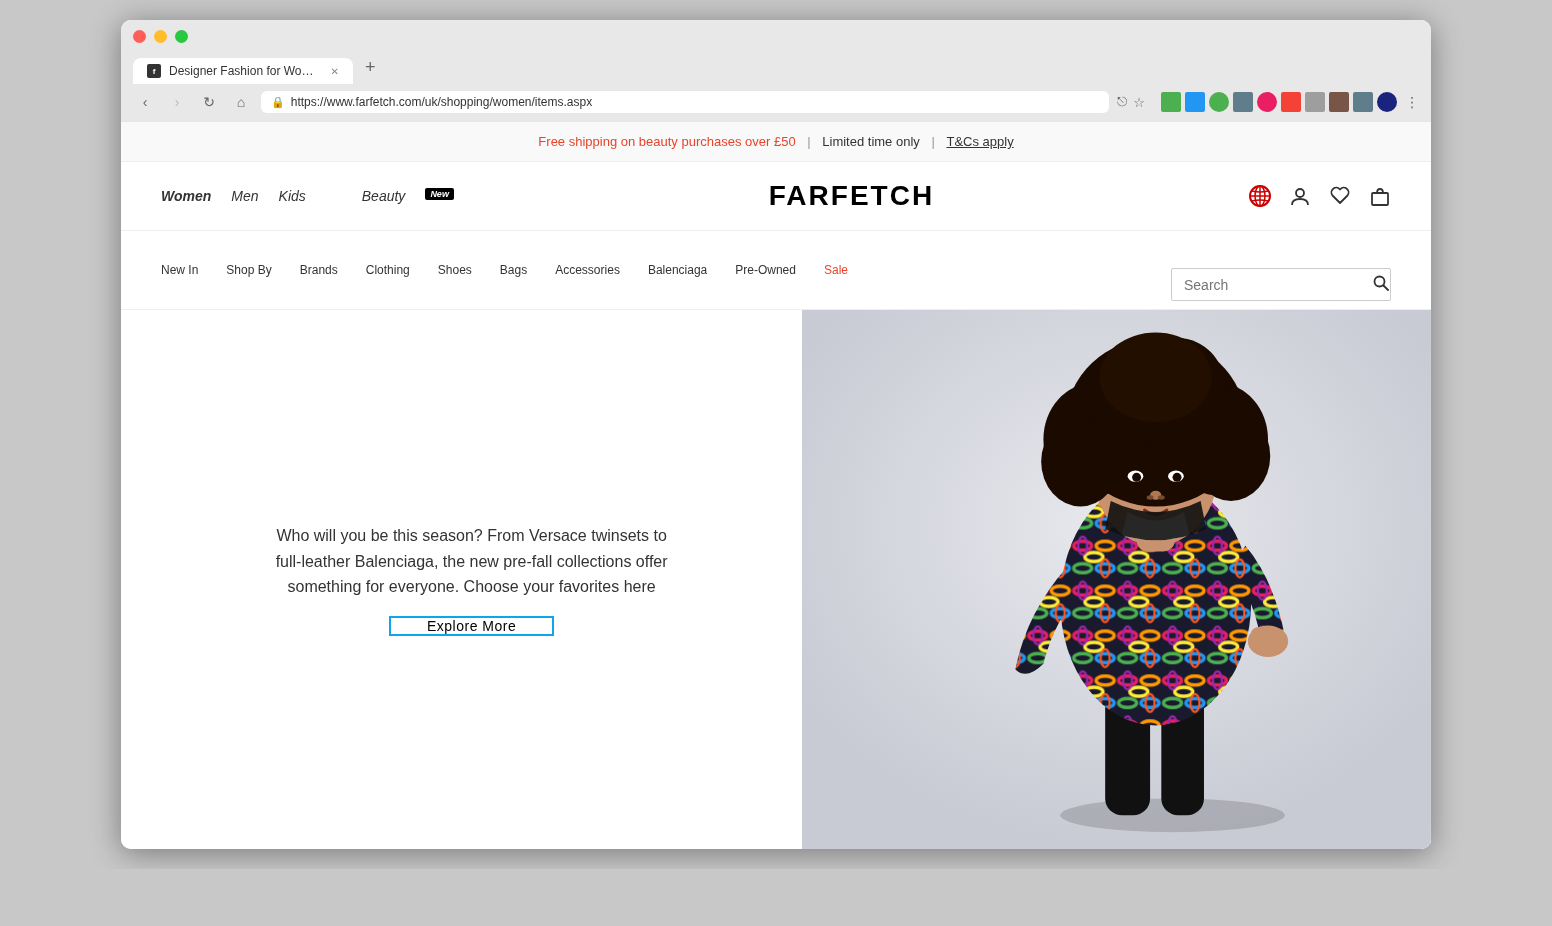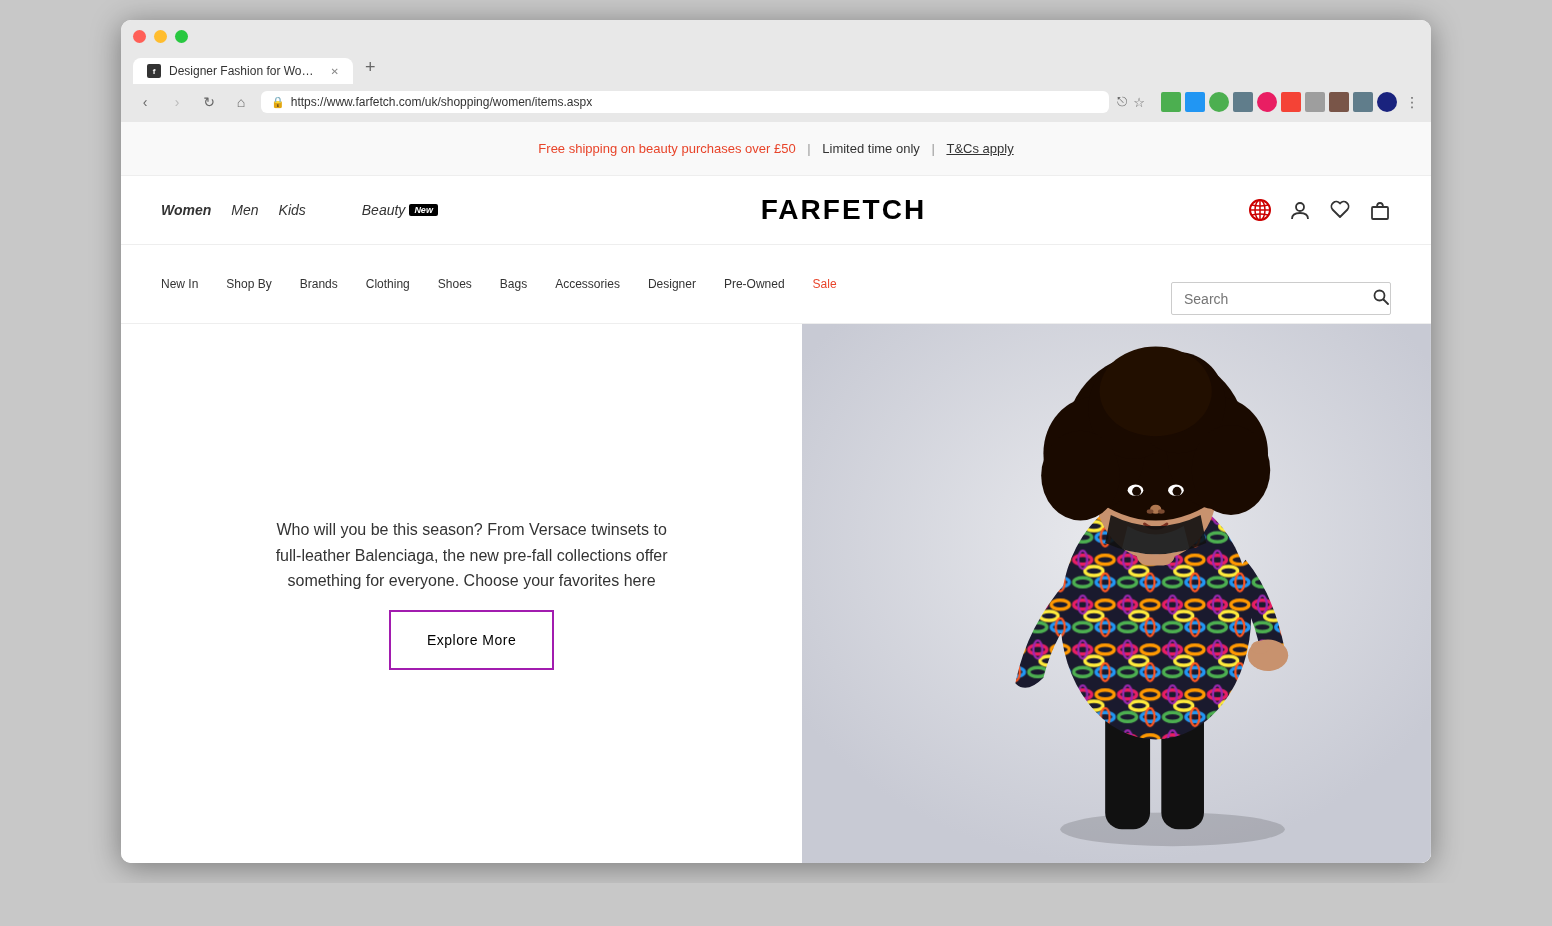--- a/index.html
+++ b/index.html
@@ -147,21 +147,21 @@
 
     
     .website {
       background: #fff;
     }
 
     
     .promo-banner {
       background: #f9f9f9;
       text-align: center;
-      padding: 19px;
+      padding: 12px;
       font-size: 13px;
       color: #333;
       border-bottom: 1px solid #eee;
     }
 
     .promo-banner .shipping-text { color: #e8442a; }
     .promo-banner .divider { color: #999; margin: 0 8px; }
     .promo-banner .limited { color: #333; }
     .promo-banner .tcs { color: #333; text-decoration: underline; cursor: pointer; }
 
@@ -182,22 +182,22 @@
     .nav-link {
       color: #333;
       text-decoration: none;
       cursor: pointer;
       font-style: italic;
     }
     .nav-link.active { font-weight: 700; }
 
     .beauty-badge {
       display: inline-flex;
-      align-items: center;
-      gap: 4px;
+      align-items: flex-start;
+      gap: 20px;
       padding-left: 36px;
     }
 
     .new-badge {
       background: #000;
       color: #fff;
       font-size: 9px;
       padding: 1px 5px;
       border-radius: 2px;
       font-weight: 600;
@@ -310,25 +310,25 @@
 
     .hero-desc {
       font-size: 16px;
       line-height: 1.6;
       color: #333;
       margin-bottom: 16px;
       max-width: 400px;
     }
 
     .explore-btn {
-      border: 2px solid #a21caf;
+      border: 2px solid #0ea5e9;
       background: #fff;
       color: #000;
       font-size: 14px;
-      padding: 20px 36px;
+      padding: 0 36px;
       cursor: pointer;
       font-weight: 500;
       letter-spacing: 0.5px;
       text-transform: none;
     }
 
     .hero-image {
       flex: 0 0 48%;
       background: #d8dae0;
       position: relative;
@@ -453,21 +453,21 @@
 
     <div class="nav-bar">
       <div class="nav-items">
         <a class="nav-item">New In</a>
         <a class="nav-item">Shop By</a>
         <a class="nav-item">Brands</a>
         <a class="nav-item">Clothing</a>
         <a class="nav-item">Shoes</a>
         <a class="nav-item">Bags</a>
         <a class="nav-item">Accessories</a>
-        <a class="nav-item">Designer</a>
+        <a class="nav-item">Balenciaga</a>
         <a class="nav-item">Pre-Owned</a>
         <a class="nav-item sale">Sale</a>
       </div>
       <div class="search-box">
         <input class="search-input" type="text" placeholder="Search" style="">
         <button class="search-icon-btn">
           <svg width="16" height="16" viewBox="0 0 16 16">
             <circle cx="6.5" cy="6.5" r="5" fill="none" stroke="#333" stroke-width="1.8"></circle>
             <line x1="10.5" y1="10.5" x2="15" y2="15" stroke="#333" stroke-width="1.8" stroke-linecap="round"></line>
           </svg>

